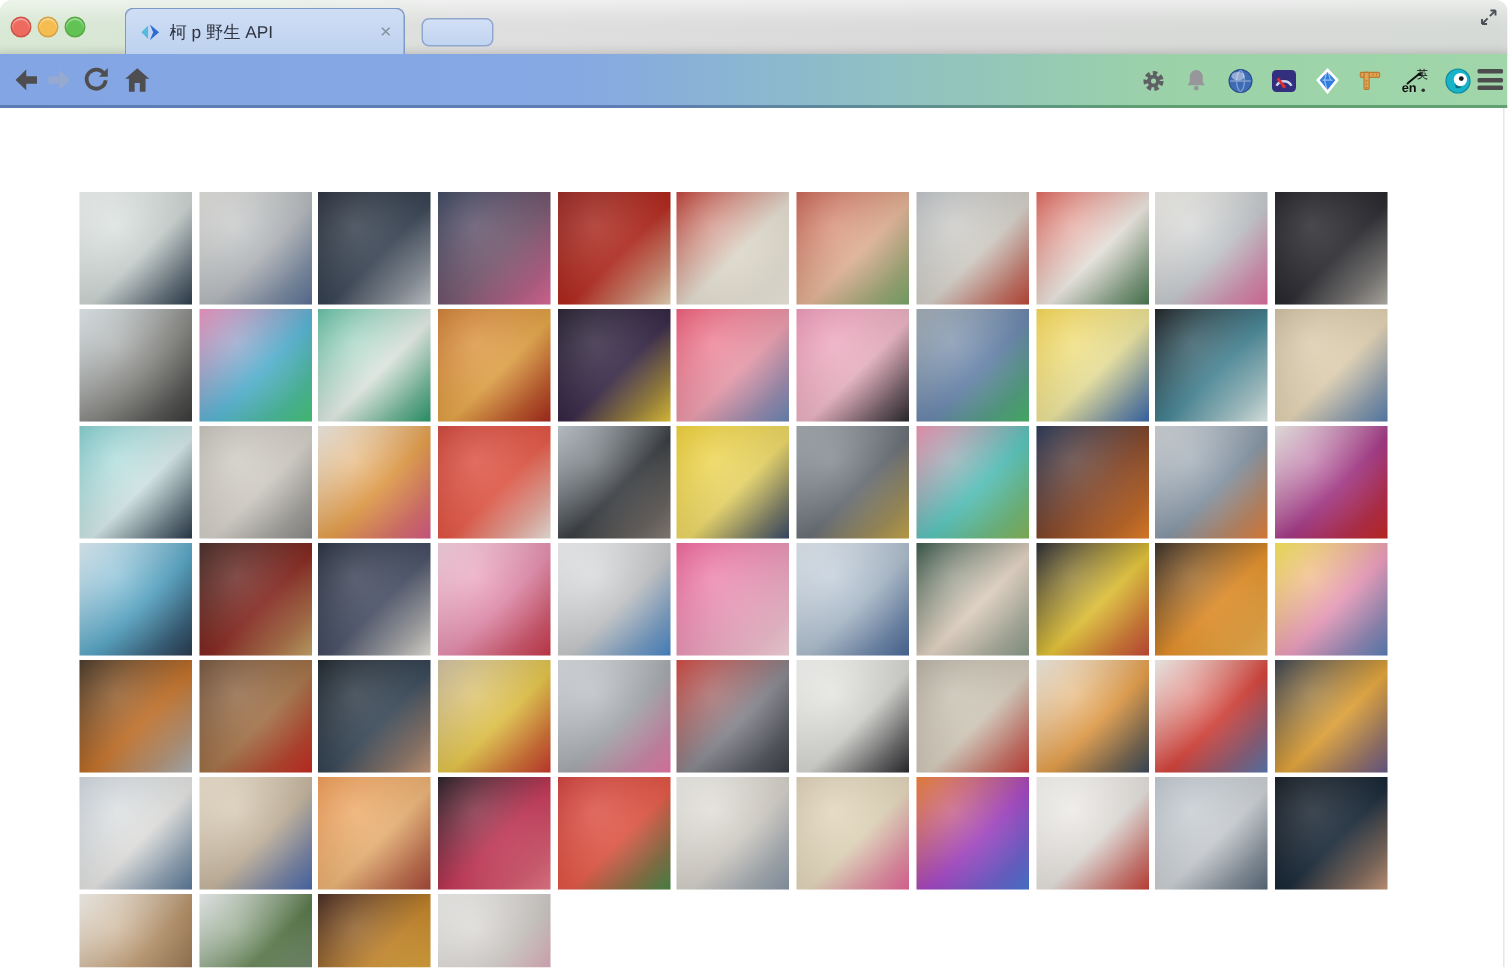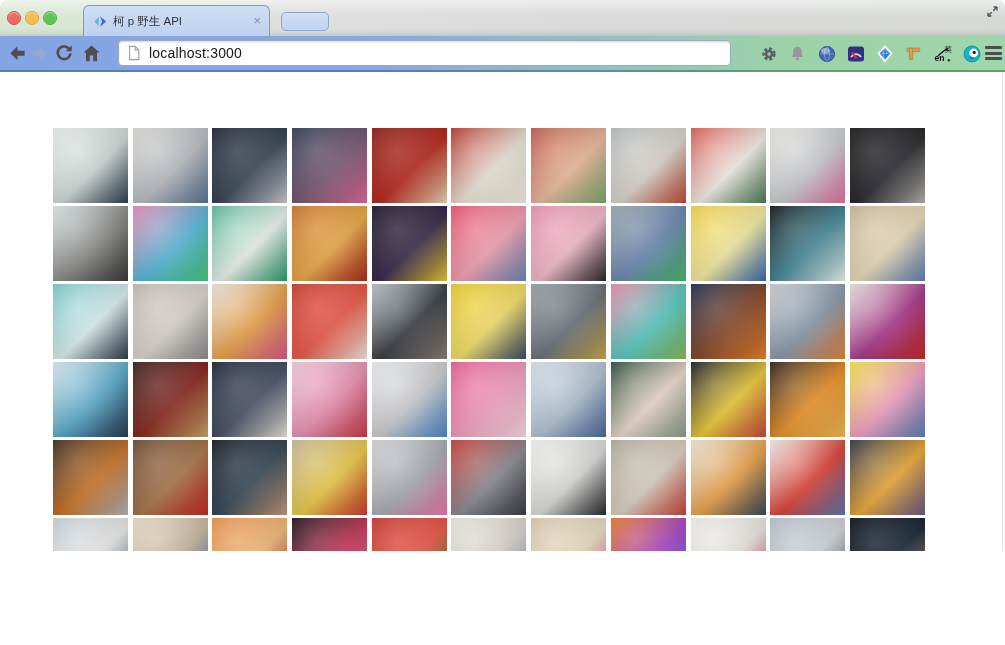--- a/index.html
+++ b/index.html
@@ -1,21 +1,21 @@
 <!DOCTYPE html>
 <html><head>
 <meta charset="utf-8">
 <style>
   html,body{margin:0;padding:0;}
   body{
     width:1005px;height:645px;overflow:hidden;
     font-family:"Liberation Sans", sans-serif;
     background:#ffffff;
   }
-  #window{position:relative;width:1005px;height:551px;border-radius:8px 8px 0 0;overflow:hidden;}
+  #window{position:relative;width:1005px;height:645px;border-radius:8px 8px 0 0;overflow:hidden;}
 
   
   #tabstrip{
     position:absolute;left:0;top:0;width:1005px;height:36px;
     background:linear-gradient(to right,#d9e9d4 0%,#d9e4d8 16%,#dedfde 30%,#dadada 62%,#d6dad6 100%);
     box-shadow:inset 0 14px 14px -8px rgba(255,255,255,.65), inset 0 -6px 8px -6px rgba(0,0,0,.22);
   }
   .traffic{position:absolute;top:11px;width:12px;height:12px;border-radius:50%;box-shadow:inset 0 1px 1px rgba(255,255,255,.55);}
   #tl-close{left:7px;background:#ee6a5f;border:1px solid #ce5146;}
   #tl-min{left:25px;background:#f5bd4f;border:1px solid #d6a243;}
@@ -128,29 +128,20 @@
         <path d="M17.2 7.2 A7 7 0 1 0 18.1 11.5" fill="none" stroke="#4e4e50" stroke-width="2.8"></path>
         <path d="M19.6 2.6 L19.6 9 L13.2 9 Z" fill="#4e4e50"></path>
       </svg>
     </div>
     <div class="navbtn" id="btn-home">
       <svg viewBox="0 0 22 22" width="21" height="21">
         <path d="M11 2.6 L2.6 10 H5.2 V19 H9.2 V13 H12.8 V19 H16.8 V10 H19.4 Z" fill="#4e4e50"></path>
       </svg>
     </div>
 
-    <div id="urlbar">
-      <span class="doc-icon">
-        <svg viewBox="0 0 16 18" width="14" height="16">
-          <path d="M3 1.5 H9.5 L13.5 5.5 V16.5 H3 Z" fill="#ffffff" stroke="#9aa0a8" stroke-width="1.3"></path>
-          <path d="M9.5 1.5 V5.5 H13.5" fill="none" stroke="#9aa0a8" stroke-width="1.3"></path>
-        </svg>
-      </span>
-      <span class="url-text">localhost:3000</span>
-    </div>
 
     <div id="ext-row">
       <span class="ext">
         <svg viewBox="0 0 18 18" width="18" height="18">
           <circle cx="9" cy="9" r="5" fill="none" stroke="#5e6064" stroke-width="3.4" stroke-dasharray="2.7 1.9"></circle>
           <circle cx="9" cy="9" r="4.2" fill="#5e6064"></circle>
           <circle cx="9" cy="9" r="1.7" fill="#9ed2a7"></circle>
         </svg>
       </span>
       <span class="ext">

